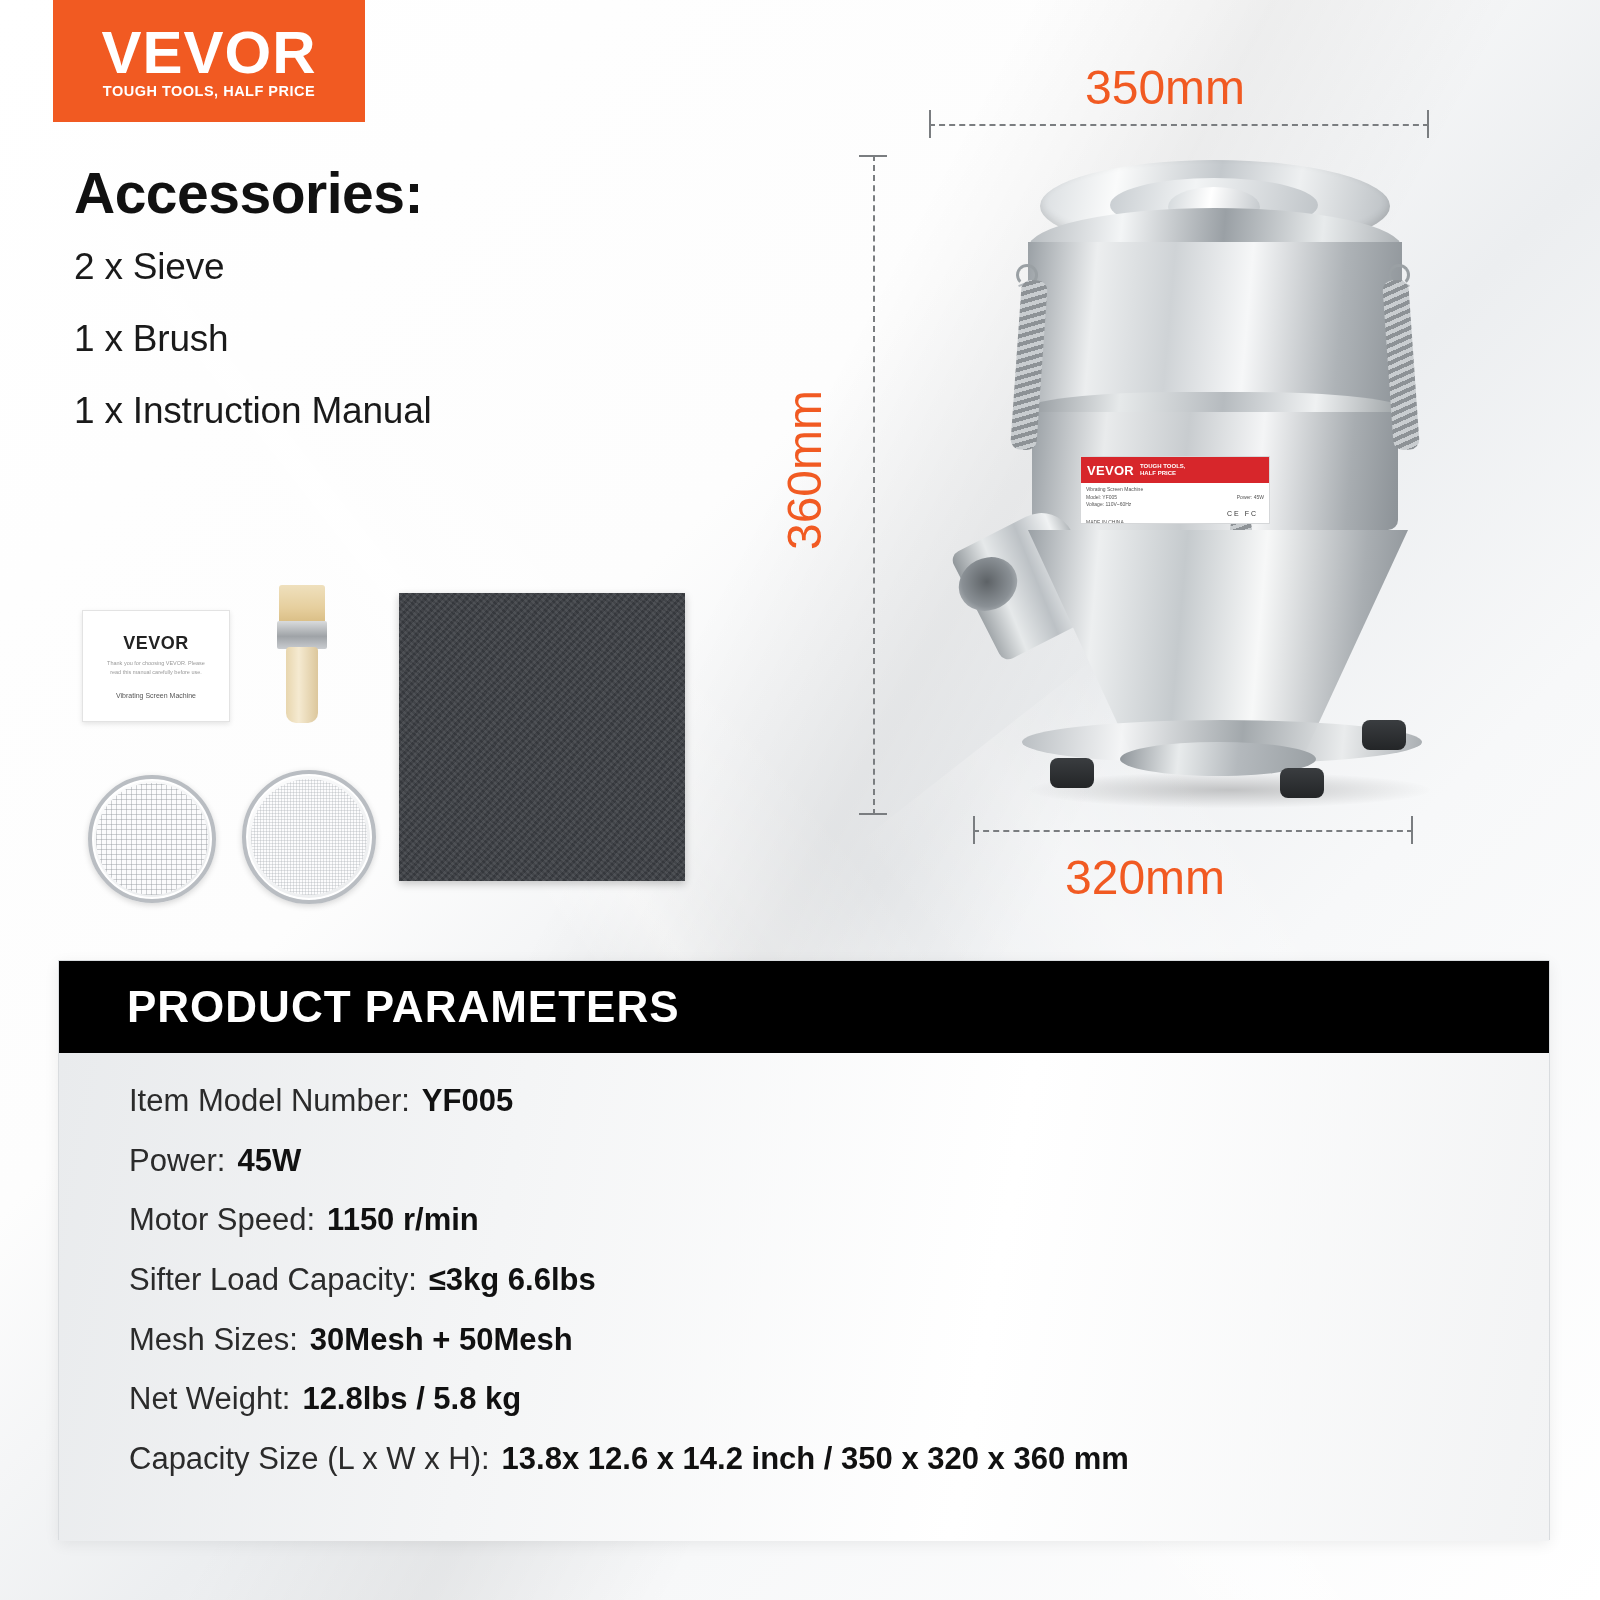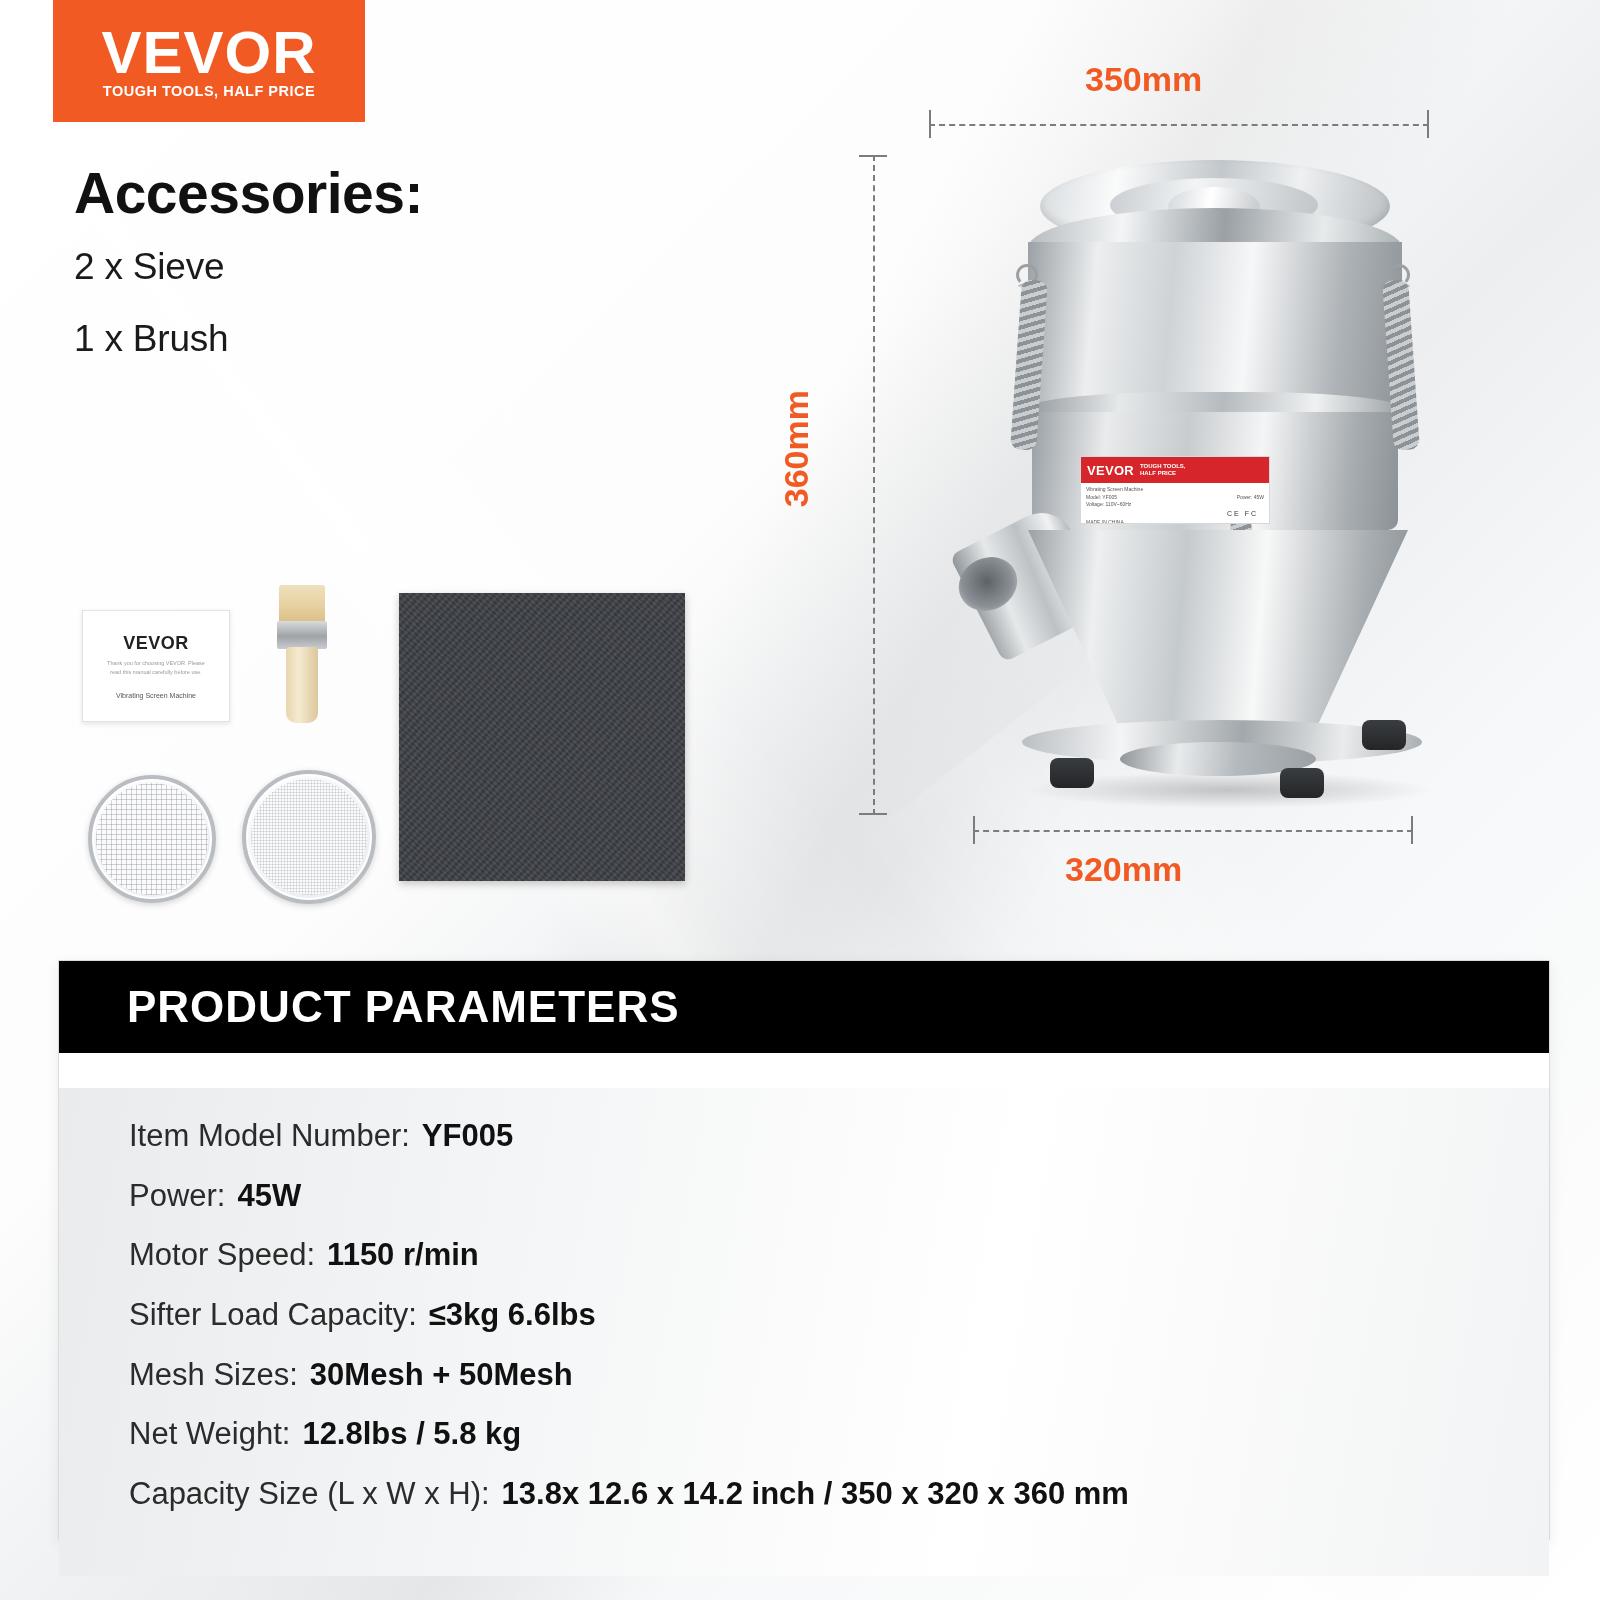--- a/index.html
+++ b/index.html
@@ -127,21 +127,21 @@
     background:
       repeating-linear-gradient(0deg, rgba(170,175,180,.35) 0 1px, rgba(255,255,255,0) 1px 3px),
       repeating-linear-gradient(90deg, rgba(170,175,180,.35) 0 1px, rgba(255,255,255,0) 1px 3px),
       #fcfcfd;
   }
 
   
   .photo { position: absolute; left: 855px; top: 60px; width: 700px; height: 850px; }
 
   .dim-label {
-    position: absolute; color: #f15a22; font-weight: bold; font-size: 34px;
+    position: absolute; color: #f15a22; font-weight: normal; font-size: 48px;
   }
   .dim-top { left: 230px; top: 0px; }
   .dim-bottom { left: 210px; top: 790px; }
   .dim-left {
     left: -78px; top: 330px;
     writing-mode: vertical-rl; transform: rotate(180deg);
   }
   .dashline-h {
     position: absolute; height: 0; border-top: 2px dashed #7a7d80;
   }
@@ -274,21 +274,20 @@
     height: 92px; background: #000;
     display: flex; align-items: center; padding-left: 68px;
   }
   .params-header h2 {
     color: #fff; font-size: 44px; font-weight: bold; letter-spacing: 1px;
   }
   .params-body {
     padding: 30px 0 0 70px;
     background: linear-gradient(100deg,#e9ebed 0%, #f4f5f6 30%, #ffffff 62%, #f2f3f4 100%);
     height: 488px;
-    margin-top: 35px;
   }
   .p-row {
     font-size: 31px; color: #2b2b2b; margin-bottom: 24px; line-height: 1.15;
   }
   .p-row .pv { font-weight: bold; color: #111; margin-left: 12px; }
 
   
 </style>
 </head>
 <body>
@@ -301,20 +300,21 @@
 
   <div class="logo">
     <div class="logo-word">VEVOR</div>
     <div class="logo-tag">TOUGH TOOLS, HALF PRICE</div>
   </div>
 
   <div class="acc-title">Accessories:</div>
   <div class="acc-list">
     <div class="acc-item">2 x Sieve</div>
     <div class="acc-item">1 x Brush</div>
+    <div class="acc-item">1 x Instruction Manual</div>
   </div>
 
   <div class="acc-imgs">
 
     <div class="manual">
       <div class="manual-logo">VEVOR</div>
       <div class="manual-sub">Thank you for choosing VEVOR. Please read this manual carefully before use.</div>
       <div class="manual-title">Vibrating Screen Machine</div>
     </div>
 

